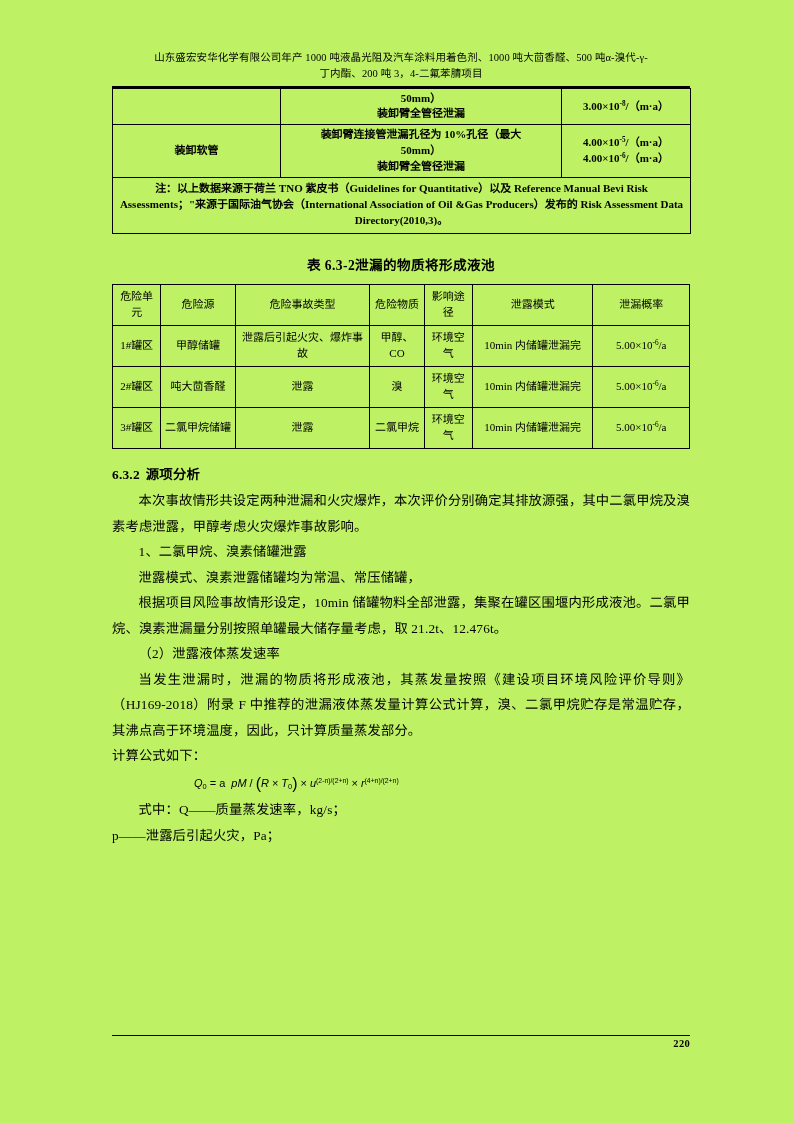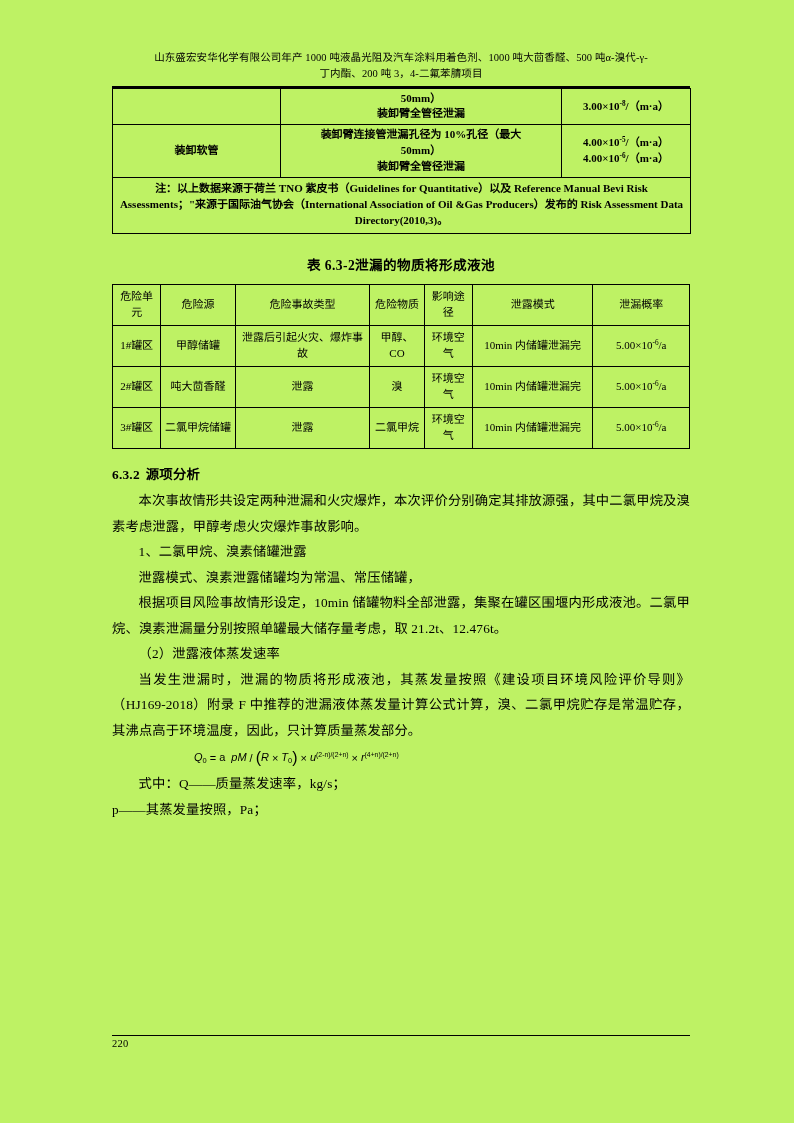--- a/index.html
+++ b/index.html
@@ -154,23 +154,24 @@
     position: absolute;
     left: 112px;
     top: 1035px;
     width: 578px;
   }
   .footer-rule {
     border-top: 1.6px solid #000;
     margin-bottom: 2px;
   }
   .page-number {
-    text-align: left;
+    text-align: right;
     font-size: 10.5px;
     letter-spacing: 0.3px;
+    font-weight: bold;
   }
 </style>
 </head>
 <body>
 
 <div class="page">
 
   <div class="content">
 
     <div class="doc-header">
@@ -286,28 +287,29 @@
     <p class="body indent">1、二氯甲烷、溴素储罐泄露</p>
 
     <p class="body indent">泄露模式、溴素泄露储罐均为常温、常压储罐，</p>
 
     <p class="body indent">根据项目风险事故情形设定，10min 储罐物料全部泄露，集聚在罐区围堰内形成液池。二氯甲烷、溴素泄漏量分别按照单罐最大储存量考虑，取 21.2t、12.476t。</p>
 
     <p class="body indent">（2）泄露液体蒸发速率</p>
 
     <p class="body indent">当发生泄漏时，泄漏的物质将形成液池，其蒸发量按照《建设项目环境风险评价导则》（HJ169-2018）附录 F 中推荐的泄漏液体蒸发量计算公式计算，溴、二氯甲烷贮存是常温贮存，其沸点高于环境温度，因此，只计算质量蒸发部分。</p>
 
+    <p class="body">计算公式如下：</p>
 
     <div class="formula">
       <i>Q</i><sub>0</sub><span class="op">=</span>a<span class="op"></span><i>pM</i><span class="op">/</span><span class="paren-big">(</span><i>R</i><span class="op">×</span><i>T</i><sub>0</sub><span class="paren-big">)</span><span class="op">×</span><i>u</i><sup>(2-n)/(2+n)</sup><span class="op">×</span><i>r</i><sup>(4+n)/(2+n)</sup>
     </div>
 
     <p class="body indent">式中：Q——质量蒸发速率，kg/s；</p>
 
-    <p class="body">p——其蒸发量按照，Pa；</p>
+    <p class="body">p——泄露后引起火灾，Pa；</p>
 
   </div>
 
   <div class="footer">
     <div class="footer-rule"></div>
     <div class="page-number">220</div>
   </div>
 
 </div>
 

